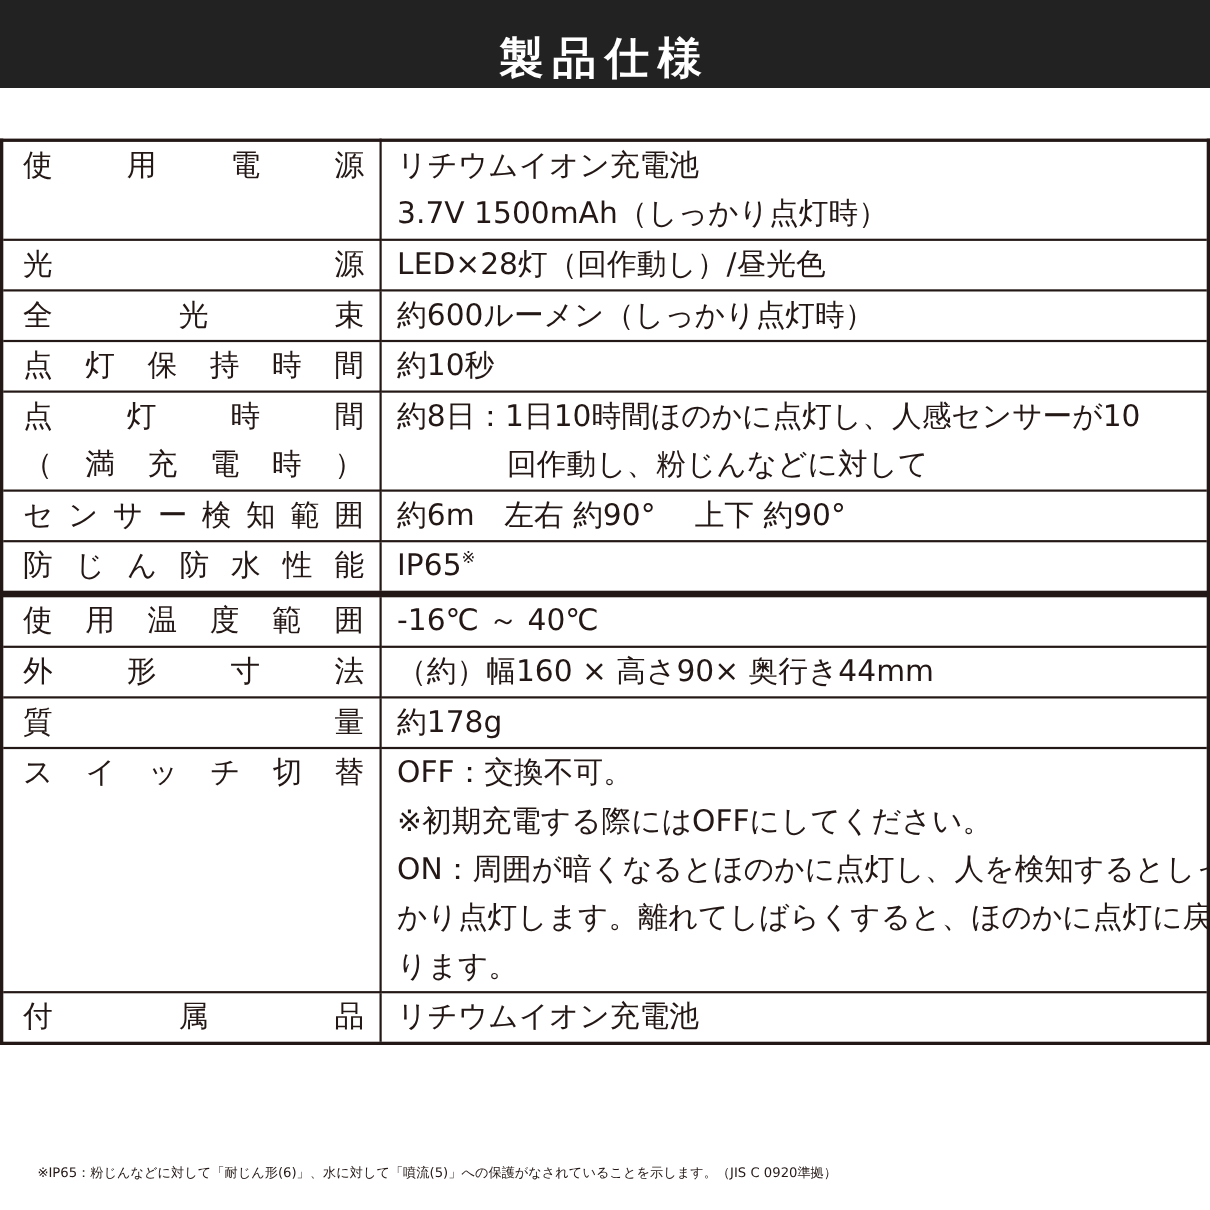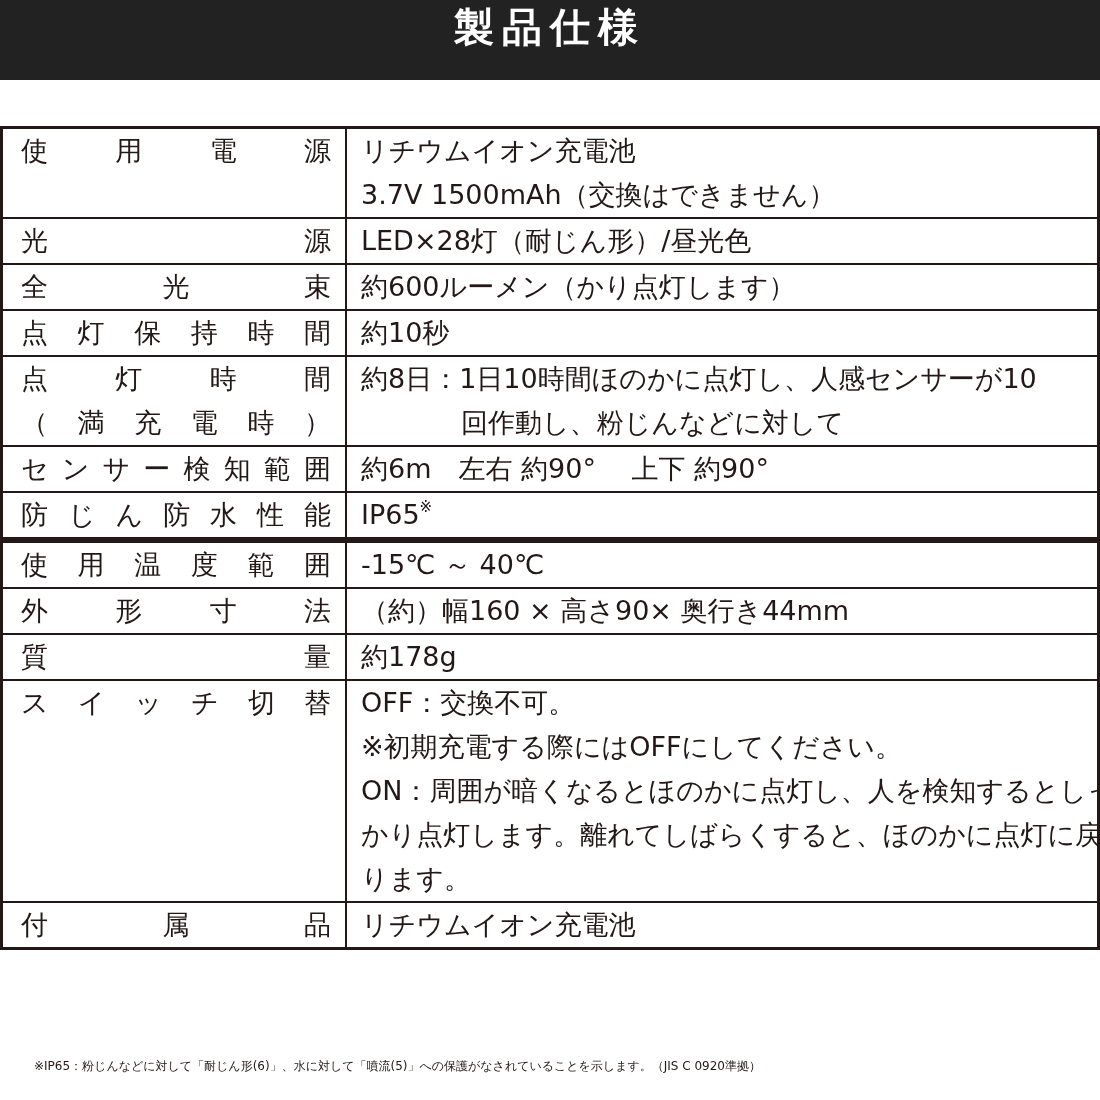--- a/index.html
+++ b/index.html
@@ -1,19 +1,19 @@
 <!DOCTYPE html>
 <html><head>
 <meta charset="utf-8">
 <style>
   html, body { margin:0; padding:0; background:#fff; }
   body { width:1100px; height:1100px; position:relative; overflow:hidden;
          font-family:"DejaVu Sans", sans-serif; color:#231815; }
   .header { position:absolute; left:0; top:0; width:1100px; height:80px; background:#222222;
-            display:flex; align-items:flex-start; justify-content:center; }
+            display:flex; align-items:flex-end; justify-content:center; }
   .header-title { color:#fff; font-size:40px; letter-spacing:8px; font-weight:bold; }
   table.spec { position:absolute; left:0; width:1100px; border-collapse:collapse;
                border:3px solid #231815; table-layout:fixed; }
   table.spec td { border:2px solid #231815; padding:0; vertical-align:top; }
   td.label { width:310px; font-size:27px; padding:0 14px 0 18px !important; }
   td.value { font-size:27px; padding:0 12px 0 14px !important; }
   .lbl-line { display:flex; justify-content:space-between; height:44px; line-height:44px; }
   .lbl-line span { display:inline-block; }
   .val-line { height:44px; line-height:44px; white-space:nowrap; }
   .val-line.indent { padding-left:100px; }
@@ -35,44 +35,44 @@
         <td class="label">
           <div class="lbl-line">
             <span>使</span>
             <span>用</span>
             <span>電</span>
             <span>源</span>
           </div>
         </td>
         <td class="value">
           <div class="val-line"><span>リチウムイオン充電池</span></div>
-          <div class="val-line"><span>3.7V 1500mAh（交換はできません）</span></div>
+          <div class="val-line"><span>3.7V 1500mAh（しっかり点灯時）</span></div>
         </td>
       </tr>
       <tr>
         <td class="label">
           <div class="lbl-line">
             <span>光</span>
             <span>源</span>
           </div>
         </td>
         <td class="value">
-          <div class="val-line"><span>LED×28灯（耐じん形）/昼光色</span></div>
+          <div class="val-line"><span>LED×28灯（回作動し）/昼光色</span></div>
         </td>
       </tr>
       <tr>
         <td class="label">
           <div class="lbl-line">
             <span>全</span>
             <span>光</span>
             <span>束</span>
           </div>
         </td>
         <td class="value">
-          <div class="val-line"><span>約600ルーメン（かり点灯します）</span></div>
+          <div class="val-line"><span>約600ルーメン（しっかり点灯時）</span></div>
         </td>
       </tr>
       <tr>
         <td class="label">
           <div class="lbl-line">
             <span>点</span>
             <span>灯</span>
             <span>保</span>
             <span>持</span>
             <span>時</span>
@@ -147,21 +147,21 @@
           <div class="lbl-line">
             <span>使</span>
             <span>用</span>
             <span>温</span>
             <span>度</span>
             <span>範</span>
             <span>囲</span>
           </div>
         </td>
         <td class="value">
-          <div class="val-line"><span>-15℃ ～ 40℃</span></div>
+          <div class="val-line"><span>-16℃ ～ 40℃</span></div>
         </td>
       </tr>
       <tr>
         <td class="label">
           <div class="lbl-line">
             <span>外</span>
             <span>形</span>
             <span>寸</span>
             <span>法</span>
           </div>

